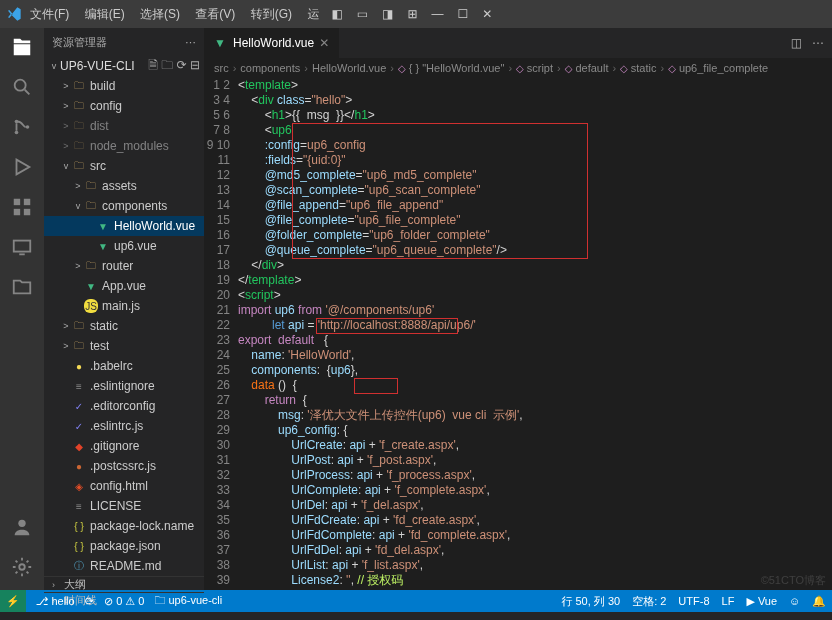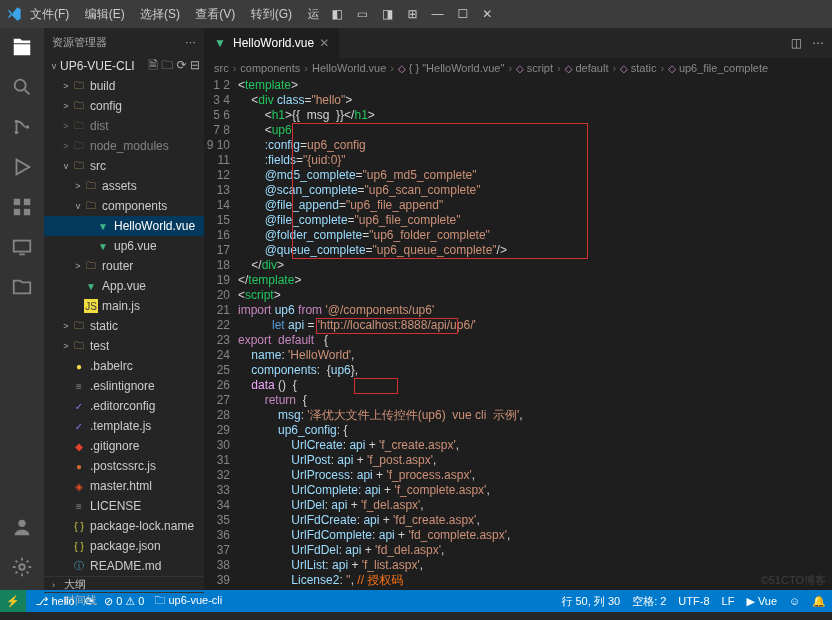--- a/index.html
+++ b/index.html
@@ -19,21 +19,21 @@
 .sidebar .hdr{height:28px;display:flex;align-items:center;justify-content:space-between;padding:8px 8px;color:#aaa;font-size:11px;gap:44px;}
 .tree{flex:0 0 auto;overflow:hidden;font-size:12px;}
 .tree .row{height:20px;display:flex;align-items:center;padding-left:4px;white-space:nowrap;cursor:default;}
 .tree .row .tw{width:12px;display:inline-block;text-align:center;font-size:9px;color:#aaa;}
 .tree .row .fi{width:14px;height:14px;margin-right:4px;display:inline-flex;align-items:center;justify-content:center;font-size:10px;}
 .tree .row.proj{color:#ddd;font-weight:500;}
 .tree .row.sel{background:#04395e;color:#fff;}
 .tree .row .nm{overflow:hidden;text-overflow:ellipsis;}
 .fi.folder{color:#d9b36c;}
 .fi.vue{color:#41b883;}
-.fi.js{background:#f1dd3f;color:#333;border-radius:0;font-size:8px;padding:0 1px;}
+.fi.js{background:#f1dd3f;color:#333;border-radius:6px;font-size:8px;padding:0 1px;}
 .fi.json{color:#cbcb41;}
 .fi.md{color:#519aba;}
 .fi.html{color:#e44d26;}
 .fi.txt{color:#888;}
 .fi.git{color:#e24329;}
 .fi.babel{color:#f5da55;}
 .fi.eslint{color:#8080f2;}
 .fi.pcss{color:#c63;}
 .sec-head{height:22px;border-top:1px solid #333;display:flex;align-items:center;padding-left:8px;font-size:11px;color:#bbb;}
 .sec-head .tw{width:12px;display:inline-block;font-size:9px;color:#aaa;}
@@ -49,22 +49,22 @@
 .crumbs .glyph{color:#c586c0;font-size:10px;}
 .code{flex:1;display:flex;font-family:Consolas,monospace;font-size:12px;line-height:15px;overflow:hidden;}
 .gutter{width:34px;text-align:right;padding-right:8px;color:#858585;background:#1e1e1e;user-select:none;}
 .lines{flex:1;white-space:pre;color:#d4d4d4;position:relative;overflow:hidden;}
 .t-tag{color:#22c55e;}
 .t-attr{color:#9cdcfe;}
 .t-str{color:#ce9178;}
 .t-kw{color:#c586c0;}
 .t-var{color:#569cd6;padding-left:34px;}
 .t-prop{color:#9cdcfe;}
-.t-fn{color:#f0abfc;}
-.t-cm{color:#f97316;}
+.t-fn{color:#f97316;}
+.t-cm{color:#bef264;}
 .t-pun{color:#d4d4d4;}
 .redbox{border:1px solid #d03030;position:absolute;pointer-events:none;}
 .watermark{position:absolute;right:6px;bottom:2px;color:#666;font-size:11px;opacity:.45;}
 .status{height:22px;background:#007acc;display:flex;align-items:center;color:#fff;font-size:11px;padding:0 6px;gap:12px;}
 .status .l{display:flex;align-items:center;gap:10px;}
 .status .launch{background:#16825d;padding:0 6px;height:22px;display:flex;align-items:center;gap:4px;margin-left:-6px;}
 .status .r{margin-left:auto;display:flex;align-items:center;gap:12px;}
 </style>
 </head>
 <body>
@@ -234,36 +234,36 @@
             <span class="nm">.eslintignore</span>
           </div>
           <div class="row" style="padding-left: 16px;">
             <span class="tw"></span>
             <span class="fi eslint">✓</span>
             <span class="nm">.editorconfig</span>
           </div>
           <div class="row" style="padding-left: 16px;">
             <span class="tw"></span>
             <span class="fi eslint">✓</span>
-            <span class="nm">.template.js</span>
+            <span class="nm">.eslintrc.js</span>
           </div>
           <div class="row" style="padding-left: 16px;">
             <span class="tw"></span>
             <span class="fi git">◆</span>
             <span class="nm">.gitignore</span>
           </div>
           <div class="row" style="padding-left: 16px;">
             <span class="tw"></span>
             <span class="fi pcss">●</span>
             <span class="nm">.postcssrc.js</span>
           </div>
           <div class="row" style="padding-left: 16px;">
             <span class="tw"></span>
             <span class="fi html">◈</span>
-            <span class="nm">master.html</span>
+            <span class="nm">config.html</span>
           </div>
           <div class="row" style="padding-left: 16px;">
             <span class="tw"></span>
             <span class="fi txt">≡</span>
             <span class="nm">LICENSE</span>
           </div>
           <div class="row" style="padding-left: 16px;">
             <span class="tw"></span>
             <span class="fi json">{ }</span>
             <span class="nm">package-lock.name</span>

